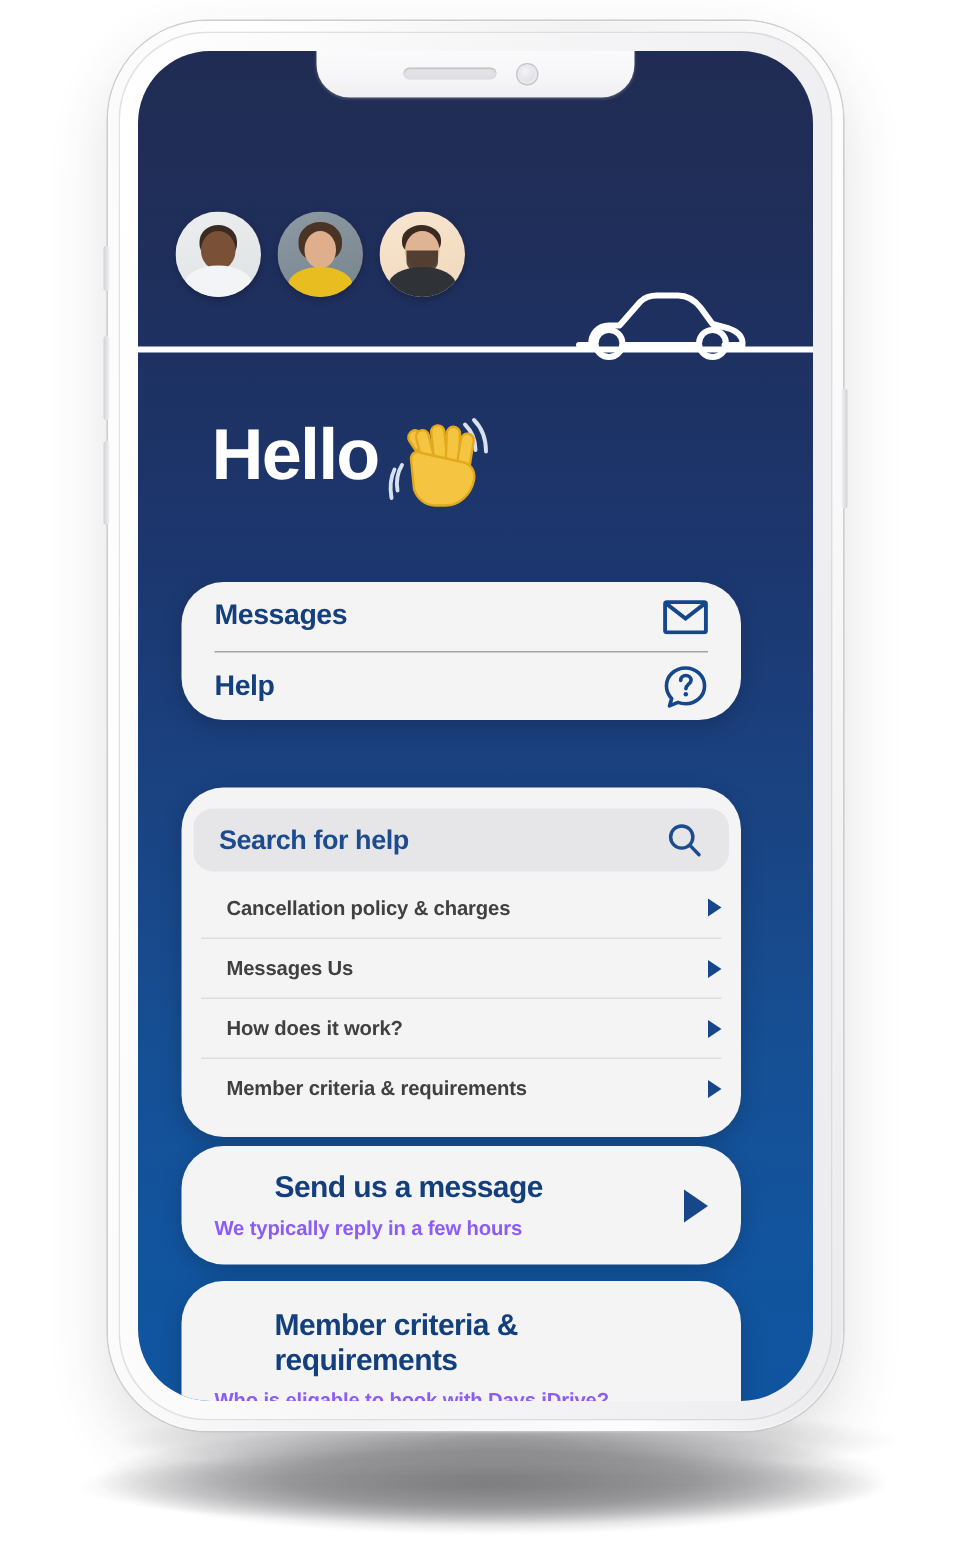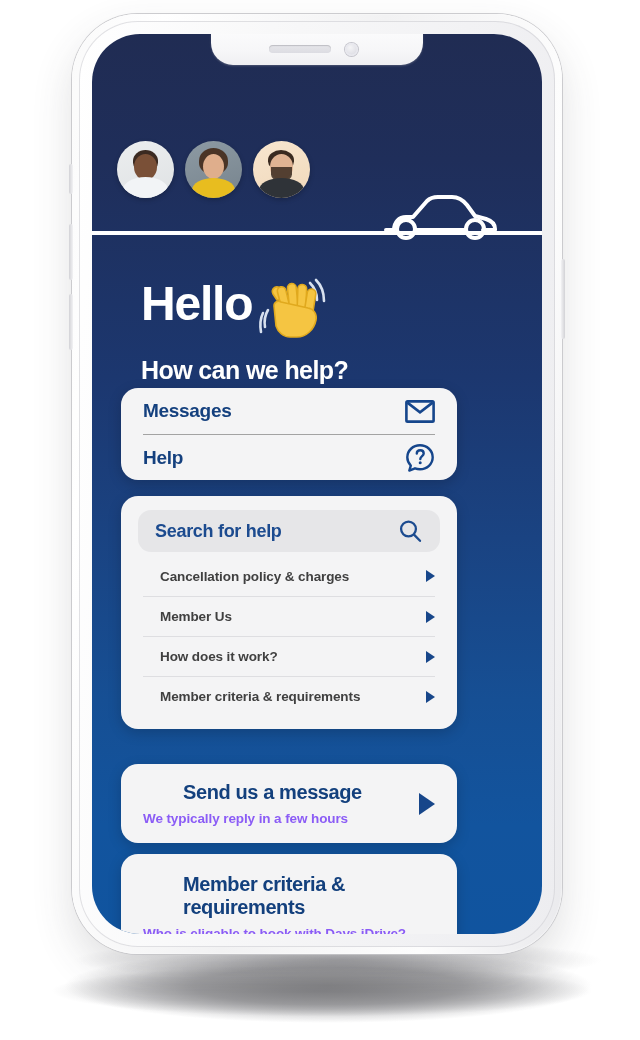--- a/index.html
+++ b/index.html
@@ -242,43 +242,43 @@
     font-size: 25px;
     font-weight: bold;
     color: #ffffff;
     letter-spacing: -0.6px;
   }
 
   
   .card {
     position: absolute;
     left: 29px;
-    width: 336px;
+    width: 373px;
     background: #f4f4f5;
-    border-radius: 17px;
+    border-radius: 28px;
     box-shadow: 0 4px 14px rgba(0,0,0,0.18);
     z-index: 9;
   }
 
   .card-messages { top: 354px; padding: 0 22px; }
   .row-link {
     display: flex;
     align-items: center;
     justify-content: space-between;
     height: 46px;
   }
   .row-link + .row-link { border-top: 1px solid #a3a3a3; }
   .row-title {
     font-size: 19px;
     font-weight: bold;
     color: #14407e;
     letter-spacing: -0.3px;
   }
 
-  .card-search { top: 462px; padding: 14px 17px 13px; }
+  .card-search { top: 491px; padding: 14px 8px 13px; }
   .search-bar {
     display: flex;
     align-items: center;
     justify-content: space-between;
     height: 42px;
     padding: 0 17px;
     border-radius: 13px;
     background: #e6e6e8;
   }
   .search-ph {
@@ -411,21 +411,20 @@
                        C22.9 12.2 25.6 13 27 15.3 L33 25 Z"></path>
               <rect x="25.5" y="12.5" width="8.5" height="26" rx="4.2" transform="rotate(-14 29.7 25.5)"></rect>
               <rect x="34.5" y="9.5" width="8.8" height="29" rx="4.4" transform="rotate(-6 38.9 24)"></rect>
               <rect x="43.5" y="10.5" width="8.8" height="28" rx="4.4" transform="rotate(2 47.9 24.5)"></rect>
               <rect x="52" y="15" width="8.6" height="24" rx="4.3" transform="rotate(9 56.3 27)"></rect>
               <path d="M20 32 C20 28 24 26 27 28 L54 34 C60 35 63 40 62 46
                        C60 56 52 63 43 63 L36 63 C29 63 24 58 22 52 Z"></path>
             </g>
           </svg>
         </div>
-        <div class="sub-text">How can we help?</div>
       </div>
 
       <div class="card card-messages">
         <div class="row-link">
           <span class="row-title">Messages</span>
           <svg width="30" height="23" viewBox="0 0 30 23">
             <rect x="1.4" y="1.4" width="27.2" height="20.2" rx="1.2" fill="none" stroke="#16468c" stroke-width="2.6"></rect>
             <path d="M2.4 2.6 L15 12.4 L27.6 2.6" fill="none" stroke="#16468c" stroke-width="2.6"></path>
           </svg>
         </div>
@@ -450,21 +449,21 @@
             <line x1="16" y1="15.6" x2="22" y2="21.8" stroke="#1c4b8f" stroke-width="2.3" stroke-linecap="round"></line>
           </svg>
         </div>
 
         <div class="faq-list">
           <div class="faq-row">
             <span class="faq-label">Cancellation policy &amp; charges</span>
             <span class="tri"></span>
           </div>
           <div class="faq-row">
-            <span class="faq-label">Member Us</span>
+            <span class="faq-label">Messages Us</span>
             <span class="tri"></span>
           </div>
           <div class="faq-row">
             <span class="faq-label">How does it work?</span>
             <span class="tri"></span>
           </div>
           <div class="faq-row">
             <span class="faq-label">Member criteria &amp; requirements</span>
             <span class="tri"></span>
           </div>

